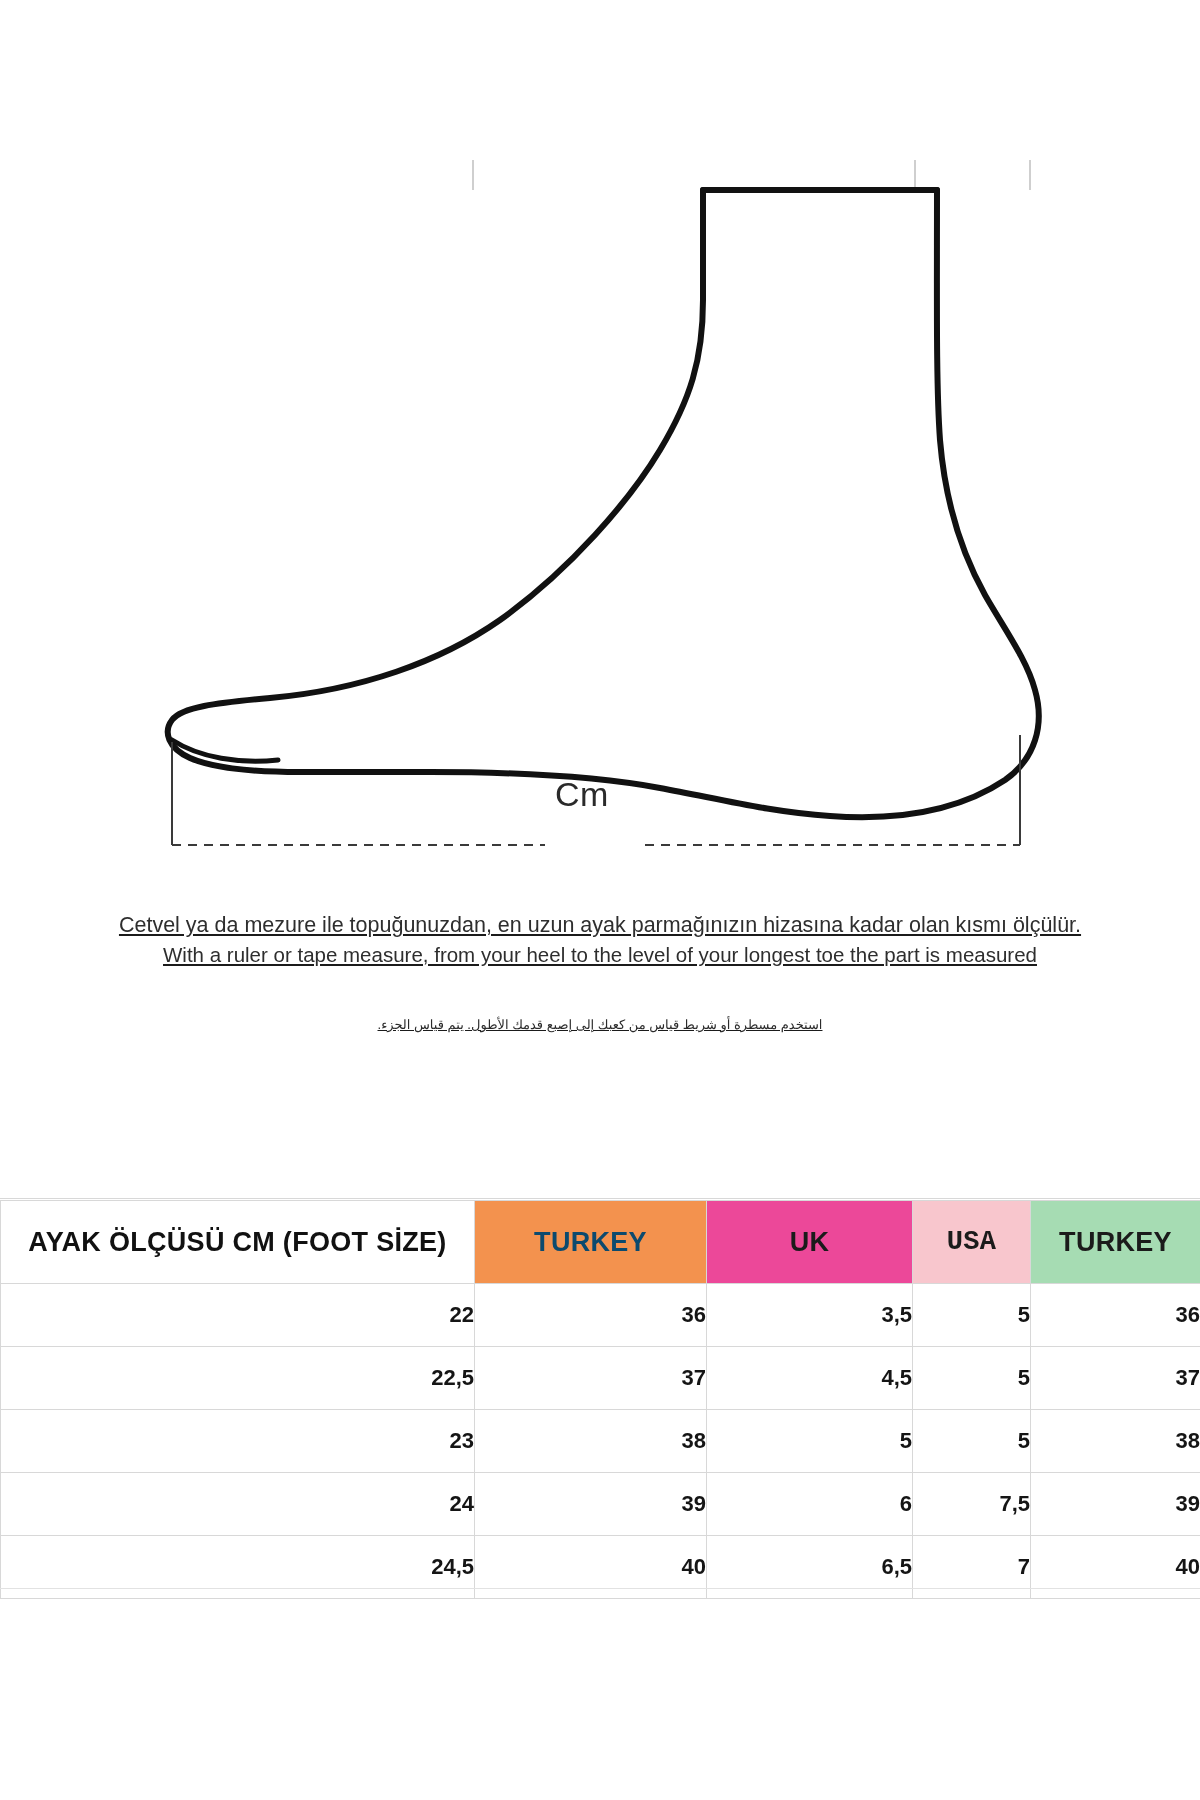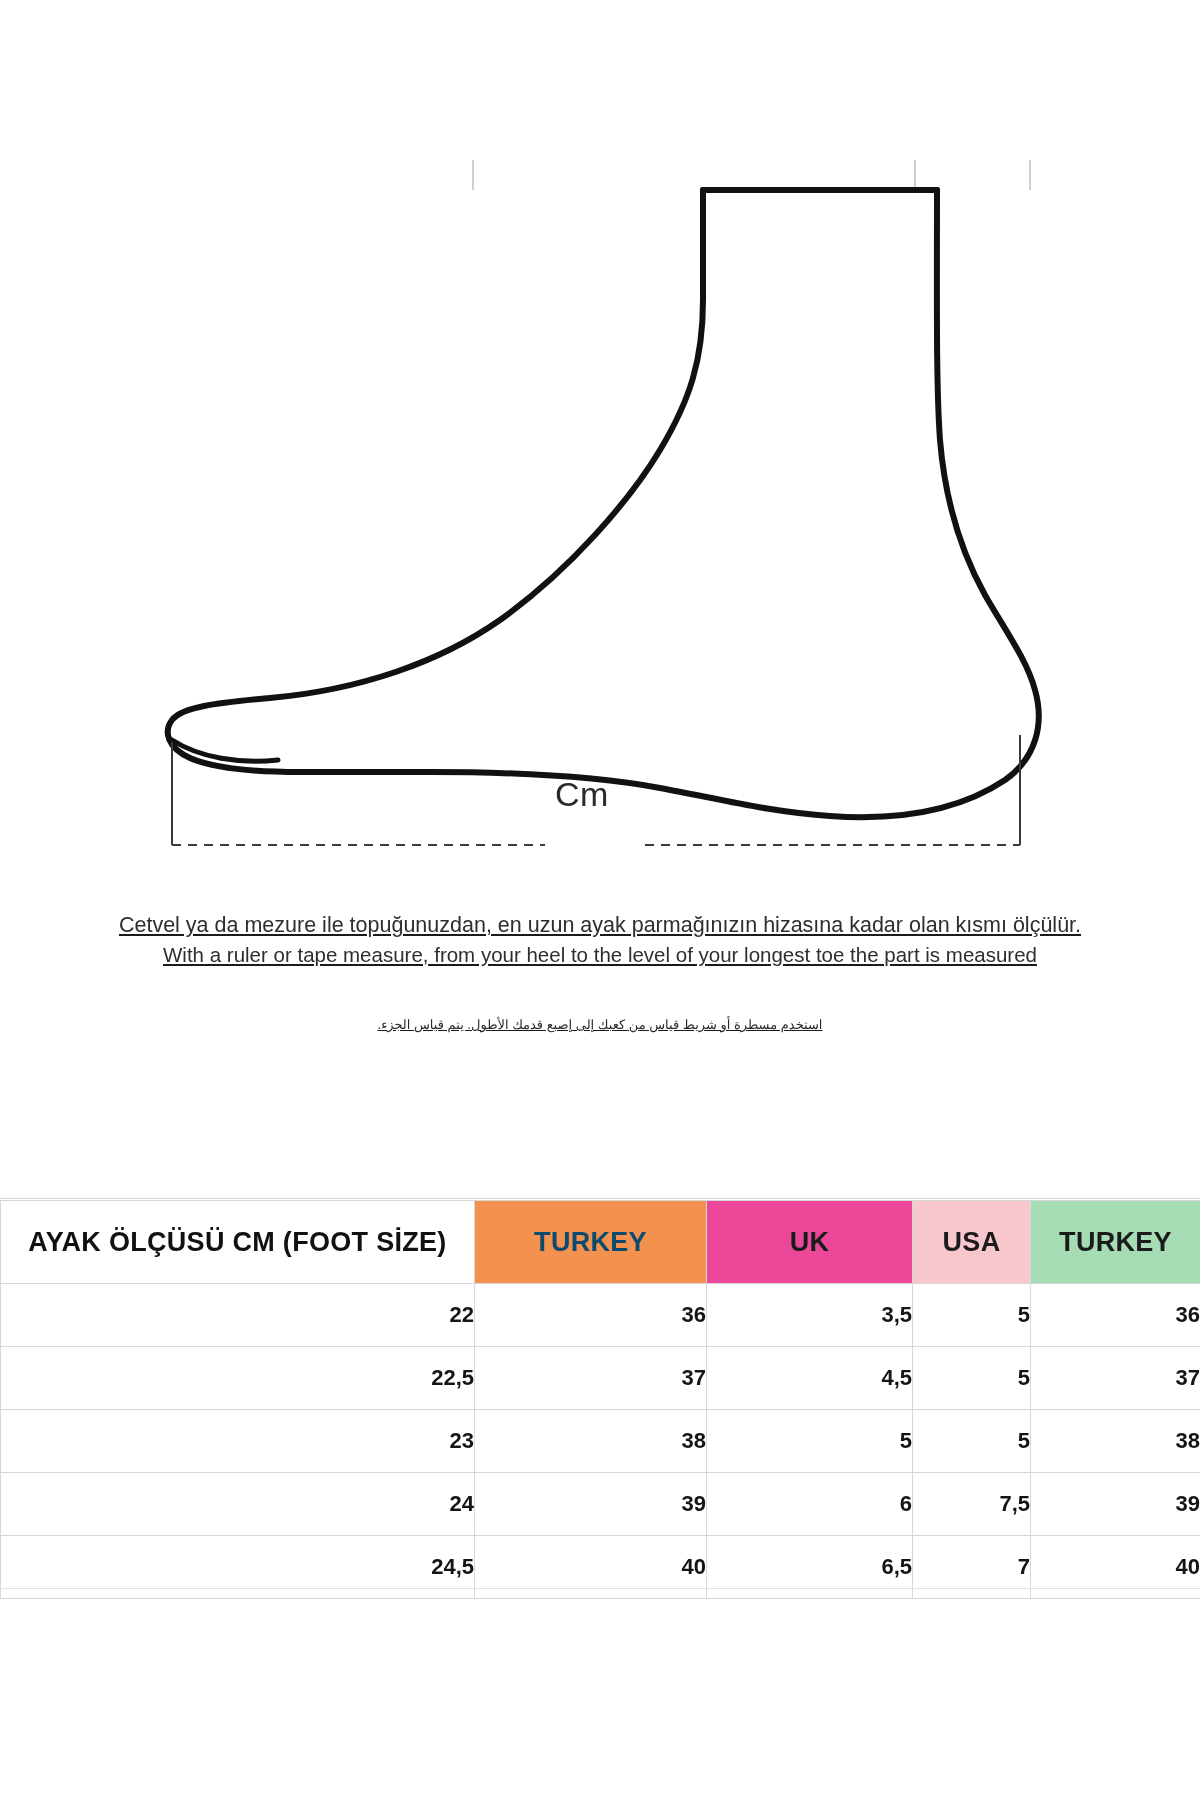--- a/index.html
+++ b/index.html
@@ -99,21 +99,21 @@
   }
   .col-foot  { width: 474px; }
   .col-tr    { width: 232px; }
   .col-uk    { width: 206px; }
   .col-usa   { width: 118px; }
   .col-eu    { width: 170px; }
 
   .h-foot { background: #ffffff; color: #111; text-align: center; }
   .h-tr   { background: #f3924e; color: #0c4a6e; }
   .h-uk   { background: #ec4899; color: #1b1b1b; }
-  .h-usa  { background: #f8c6cd; color: #1b1b1b; }
+  .h-usa  { background: #f8c6cd; color: #1b1b1b; font-family: Liberation Mono, monospace; }
   .h-eu   { background: #a6dcb3; color: #1b1b1b; }
 
   .size-table tbody td { background: #ffffff; color: #151515; font-weight: bold; text-align: right; }
   .size-table tbody td.cell-foot { padding-right: 0; }
 
   
   .top-rule {
     position: absolute;
     left: 0;
     top: 1198px;

